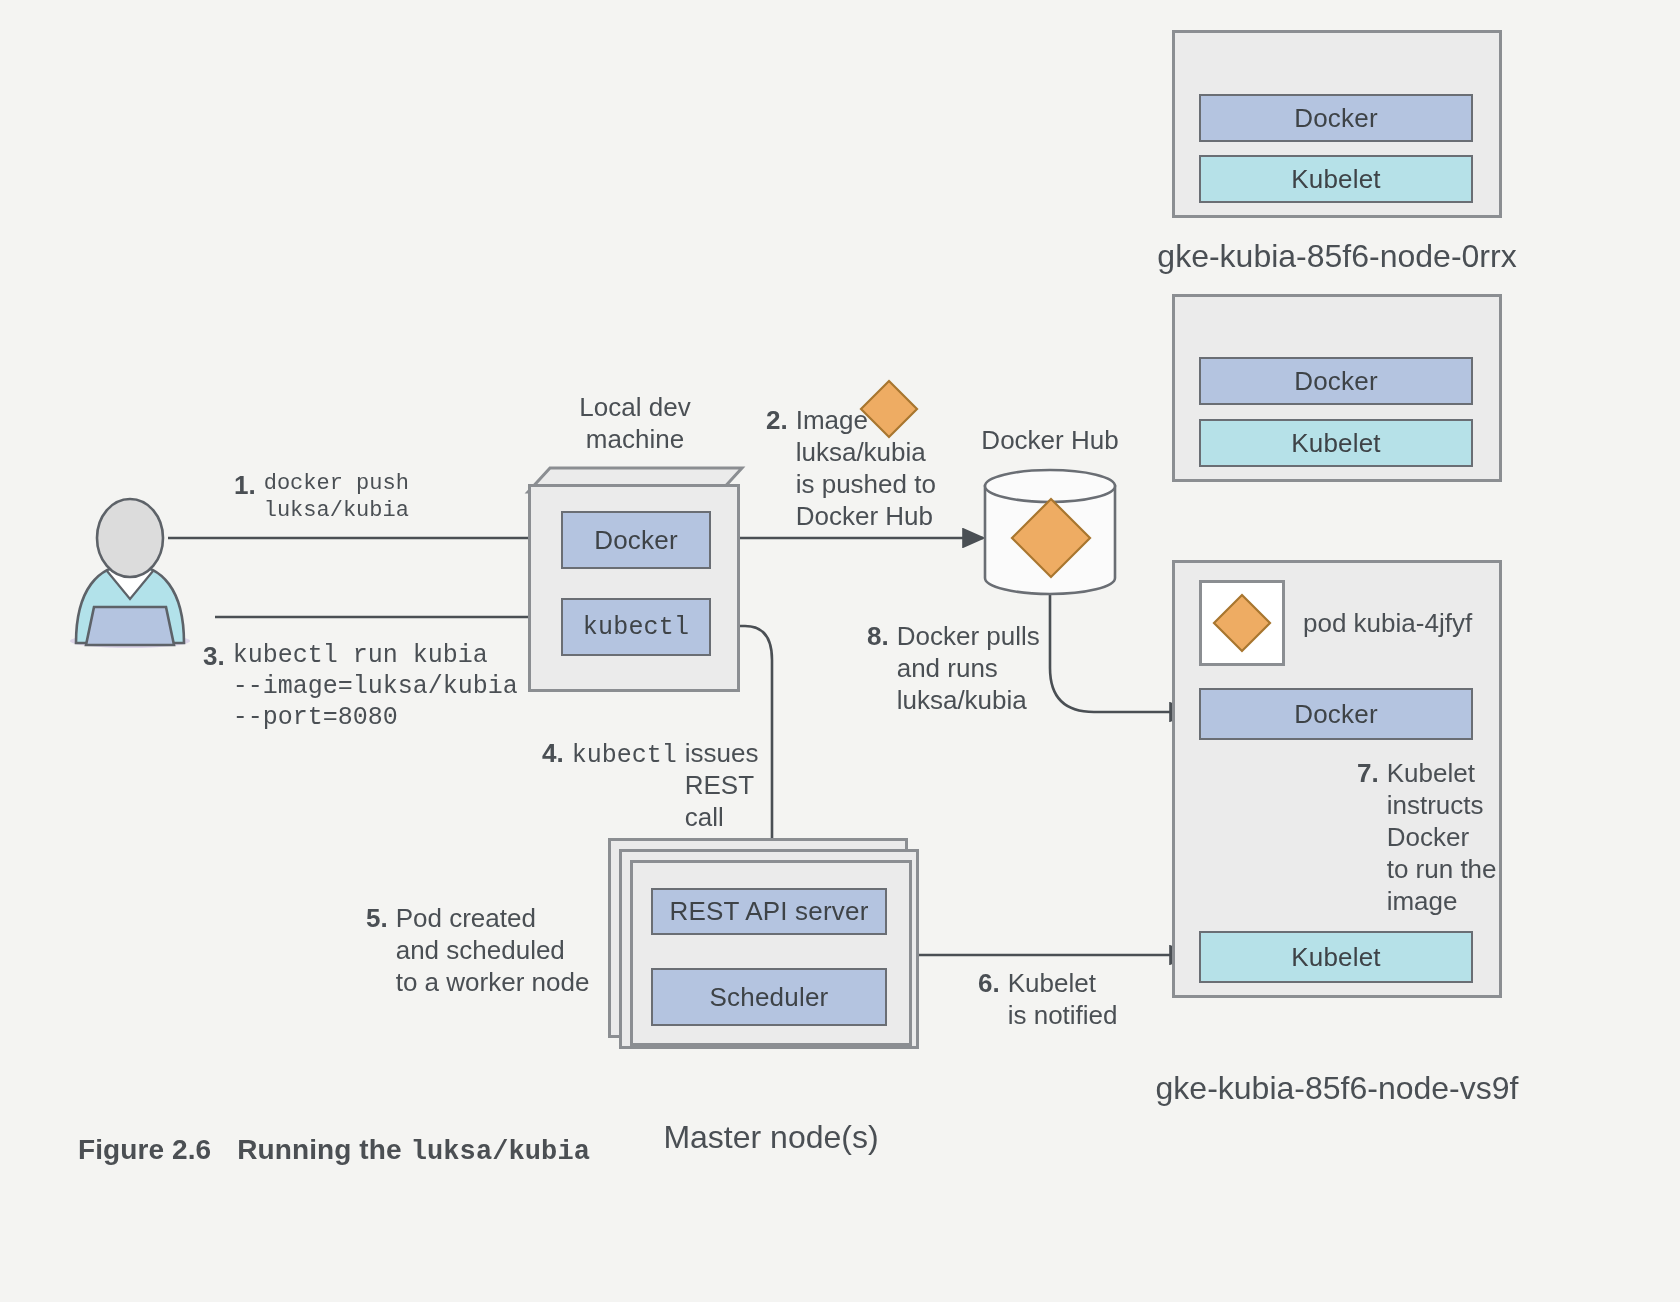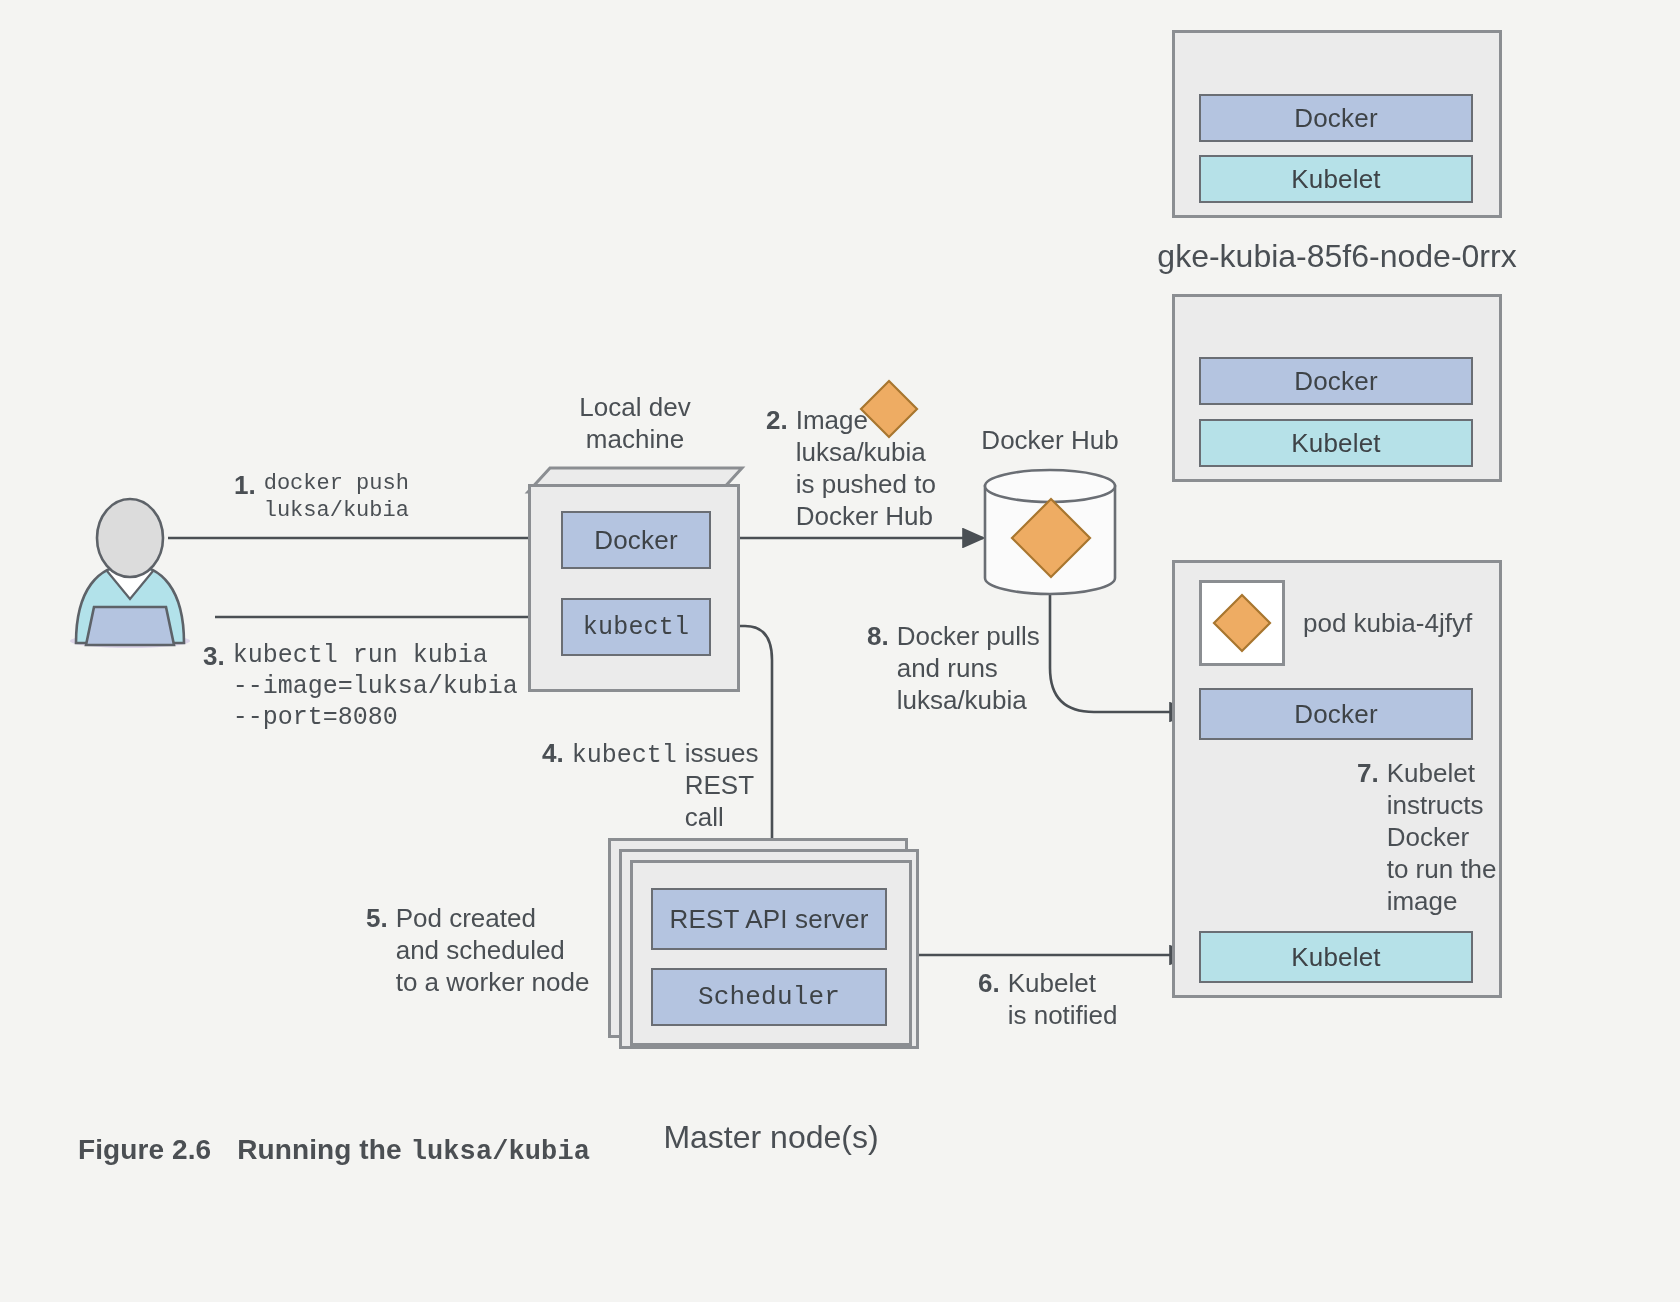--- a/index.html
+++ b/index.html
@@ -150,23 +150,23 @@
   </svg>
 
   <svg class="abs" style="left:858px;top:378px;" width="62" height="62">
     <path d="M31,3 L59,31 L31,59 L3,31 Z" fill="#eeac63" stroke="#a8762f" stroke-width="2.2"></path>
   </svg>
 
   <div class="abs stack-layer" style="left:608px;top:838px;width:300px;height:200px;"></div>
   <div class="abs stack-layer" style="left:619px;top:849px;width:300px;height:200px;"></div>
   <div class="abs stack-layer" style="left:630px;top:860px;width:282px;height:186px;"></div>
 
-  <div class="abs inner-box blue" style="left:651px;top:888px;width:236px;height:62px;">REST API server</div>
-
-  <div class="abs inner-box blue" style="left:651px;top:968px;width:236px;height:58px;font-family:Liberation Mono, monospace;">Scheduler</div>
+  <div class="abs inner-box blue" style="left:651px;top:888px;width:236px;height:47px;">REST API server</div>
+
+  <div class="abs inner-box blue" style="left:651px;top:968px;width:236px;height:58px;">Scheduler</div>
 
   <div class="abs node-name" style="left:631px;top:1119px;width:280px;">Master node(s)</div>
 
   <div class="abs node-box" style="left:1172px;top:30px;width:330px;height:188px;"></div>
 
   <div class="abs inner-box blue" style="left:1199px;top:94px;width:274px;height:48px;">Docker</div>
 
   <div class="abs inner-box cyan" style="left:1199px;top:155px;width:274px;height:48px;">Kubelet</div>
 
   <div class="abs node-name" style="left:1112px;top:238px;width:450px;">gke-kubia-85f6-node-0rrx</div>
@@ -185,20 +185,21 @@
       <path d="M31,3 L59,31 L31,59 L3,31 Z" fill="#eeac63" stroke="#a8762f" stroke-width="2.2"></path>
     </svg>
   </div>
 
   <div class="abs label" style="left:1303px;top:608px;width:220px;">pod kubia-4jfyf</div>
 
   <div class="abs inner-box blue" style="left:1199px;top:688px;width:274px;height:52px;">Docker</div>
 
   <div class="abs inner-box cyan" style="left:1199px;top:931px;width:274px;height:52px;">Kubelet</div>
 
+  <div class="abs node-name" style="left:1112px;top:1070px;width:450px;">gke-kubia-85f6-node-vs9f</div>
 
   <div class="abs" style="left:234px;top:470px;display:flex;align-items:flex-start;">
     <span class="label" style="font-weight:bold;margin-right:8px;">1.</span>
     <span class="label mono" style="font-size:22px;">docker push
 luksa/kubia</span>
   </div>
 
   <div class="abs" style="left:766px;top:405px;display:flex;align-items:flex-start;">
     <span class="label" style="font-weight:bold;margin-right:8px;">2.</span>
     <span class="label">Image

